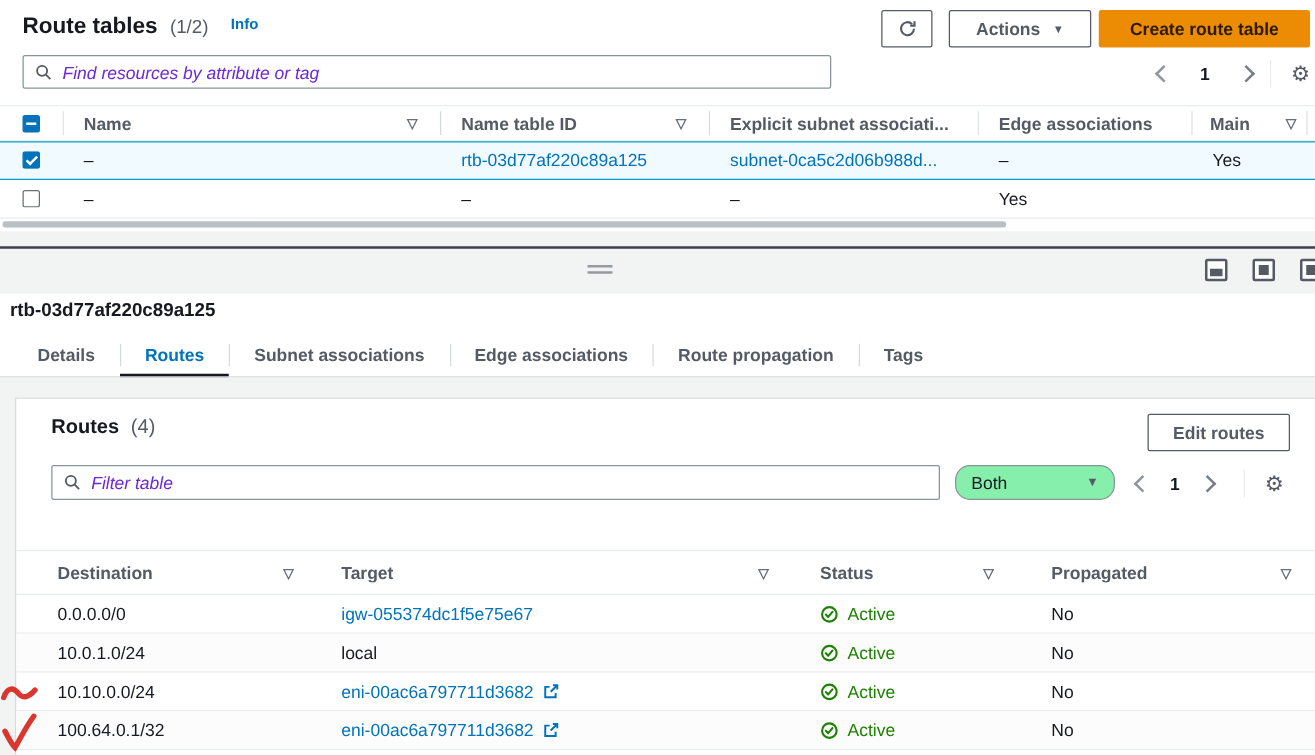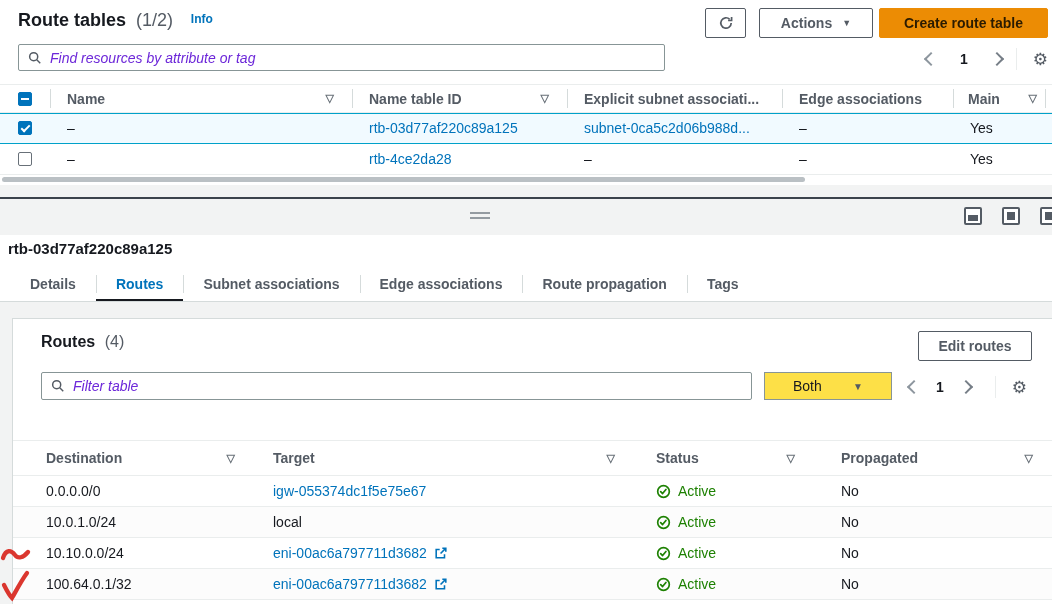--- a/index.html
+++ b/index.html
@@ -3,21 +3,21 @@
 <meta charset="utf-8">
 <style>
   html,body{margin:0;padding:0;background:#fff;}
   .screen{position:relative;width:1052px;height:604px;overflow:hidden;background:#fff;
           font-family:"Liberation Sans",sans-serif;font-size:14px;color:#16191f;}
   a.link{color:#0073bb;text-decoration:none;cursor:pointer;white-space:nowrap;}
 
   
   .page-title{position:absolute;left:18px;top:10px;white-space:nowrap;}
   .page-title .t{font-size:18px;font-weight:bold;}
-  .page-title .c{font-size:18px;color:#545b64;margin-left:6px;margin-top:28px;}
+  .page-title .c{font-size:15px;color:#545b64;margin-left:6px;margin-top:28px;}
   .page-title .info{font-size:12px;font-weight:bold;color:#0073bb;margin-left:14px;vertical-align:3px;cursor:pointer;}
 
   .top-buttons{position:absolute;top:8px;right:4px;display:flex;height:30px;}
   .btn{box-sizing:border-box;border:1px solid #545b64;border-radius:2px;background:#fff;color:#545b64;
        font-weight:bold;font-size:14px;display:flex;align-items:center;justify-content:center;cursor:pointer;}
   .btn-refresh{width:41px;margin-right:13px;}
   .btn-actions{width:114px;margin-right:6px;gap:10px;}
   .caret{font-size:9px;color:#545b64;}
   .btn-primary{width:169px;background:#ec8c04;border-color:#ec8c04;color:#2b1b00;}
 
@@ -77,22 +77,22 @@
   .tab.active{color:#0073bb;box-shadow:inset 0 -3px 0 #16191f;}
   .tabs-border{position:absolute;left:0;top:301px;width:1052px;height:1px;background:#d5dbdb;}
   .detail-area{position:absolute;left:0;top:302px;width:1052px;height:302px;background:#f2f3f3;}
 
   
   .card{position:absolute;left:12px;top:318px;width:1048px;height:300px;background:#fff;border:1px solid #d5dbdb;box-sizing:border-box;}
   .card-title{position:absolute;left:28px;top:14px;font-size:16px;font-weight:bold;white-space:nowrap;}
   .card-title .c{font-weight:normal;color:#545b64;margin-left:5px;}
   .btn-edit{position:absolute;left:905px;top:12px;width:114px;height:30px;}
   .card-search{position:absolute;left:28px;top:53px;width:711px;height:28px;}
-  .select{position:absolute;left:751px;top:53px;width:128px;height:28px;box-sizing:border-box;border:1px solid #879596;border-radius:0;
-          display:flex;align-items:center;justify-content:space-between;padding:0 28px;background:#fde047;cursor:pointer;}
+  .select{position:absolute;left:751px;top:53px;width:128px;height:28px;box-sizing:border-box;border:1px solid #879596;border-radius:12px;
+          display:flex;align-items:center;justify-content:space-between;padding:0 12px;background:#86efac;cursor:pointer;}
   .select .val{color:#16191f;}
   .select .caret{font-size:10px;}
   .card-pg{position:absolute;left:896px;top:55px;height:26px;}
   .card-pg .chev.left{margin-right:17px;} .card-pg .num{margin-right:17px;}
   .card-pg .chev.right{margin-right:24px;} .card-pg .vdiv{margin-right:16px;}
 
   .grid4{display:grid;grid-template-columns:248px 380px 180px 1fr;}
   .routes-head{position:absolute;left:0;top:121px;width:1046px;height:36px;border-top:1px solid #eaeded;border-bottom:1px solid #eaeded;
                align-items:center;font-weight:bold;color:#545b64;box-sizing:border-box;}
   .routes-head .hc{display:flex;justify-content:space-between;align-items:center;padding-right:26px;white-space:nowrap;overflow:hidden;}
@@ -194,21 +194,20 @@
           <div class="cell"><a class="link">subnet-0ca5c2d06b988d...</a></div>
           <div class="cell">–</div>
           <div class="cell">Yes</div>
           <div class="cell"></div>
         </div>
         <div class="rt-row grid7">
           <div class="cell cb-cell">
             <span class="checkbox"></span>
           </div>
           <div class="cell">–</div>
-          <div class="cell"><a class="link">rtb-4ce2da28</a></div>
           <div class="cell">–</div>
           <div class="cell">–</div>
           <div class="cell">Yes</div>
           <div class="cell"></div>
         </div>
       </div>
   </div>
 
   <div class="h-scroll"></div>
 

